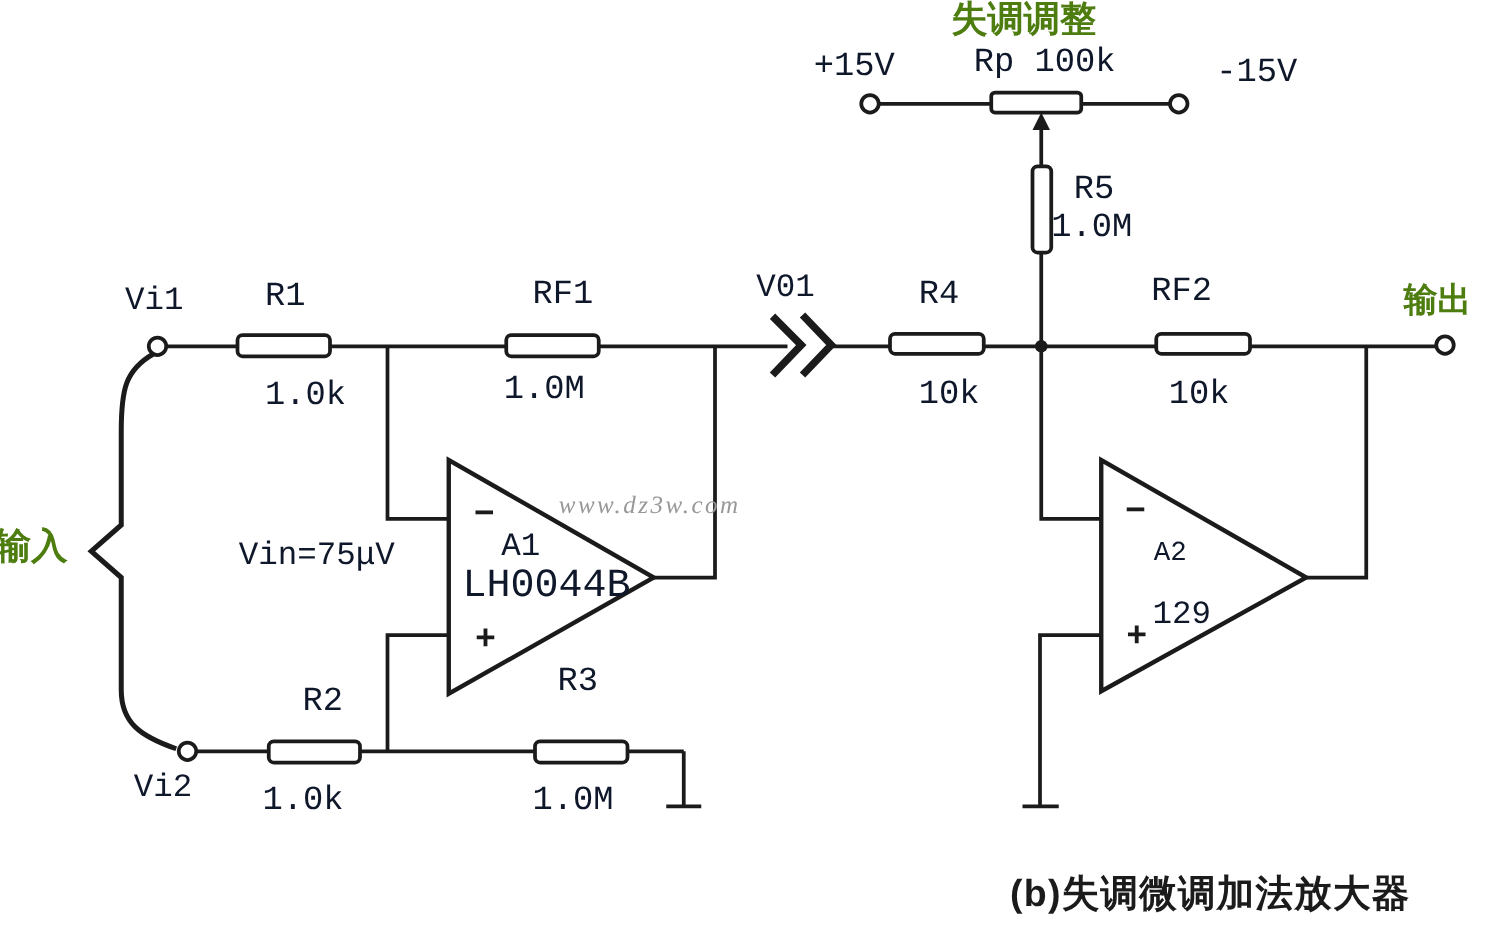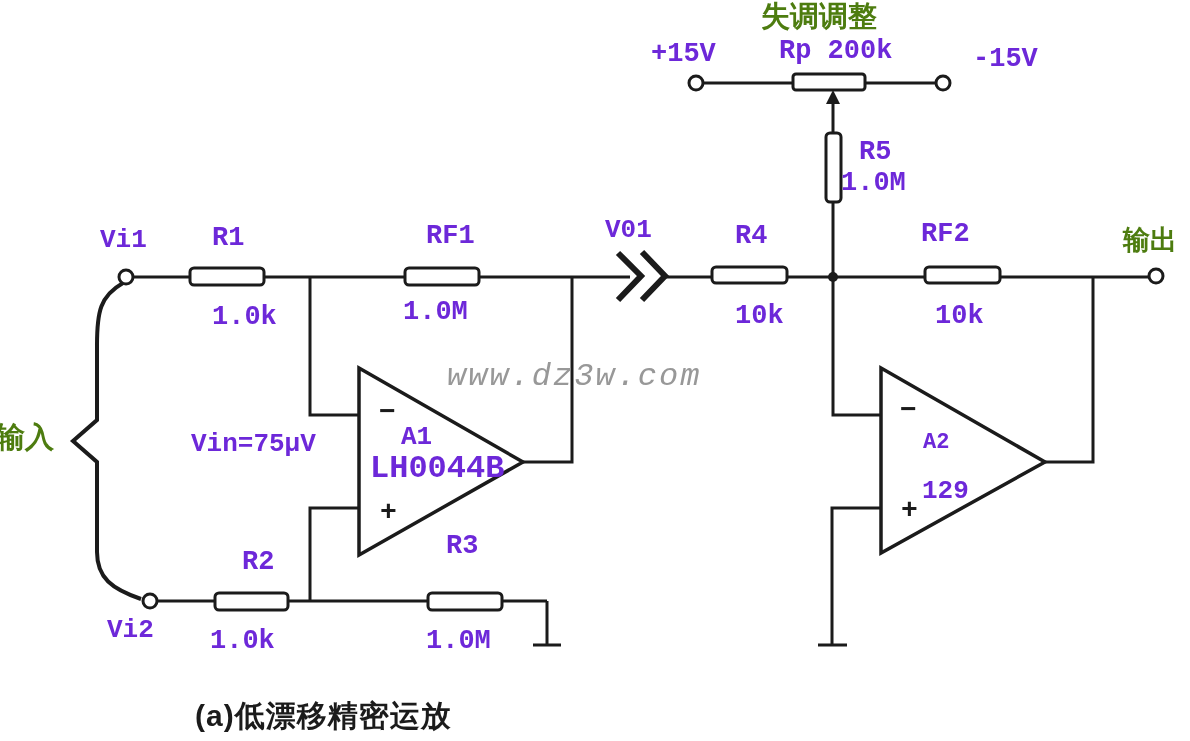--- a/index.html
+++ b/index.html
@@ -1,26 +1,26 @@
 <!DOCTYPE html>
 <html><head>
 <meta charset="utf-8">
 <style>
   html,body{margin:0;padding:0;background:#fff;}
   #stage{position:relative;width:1190px;height:741px;background:#fff;overflow:hidden;
          font-family:"Liberation Sans",sans-serif;}
   #schematic{position:absolute;left:0;top:0;}
   .lbl{position:absolute;font-family:"Liberation Mono","DejaVu Sans Mono",monospace;
-       font-weight:700;font-size:27px;color:#6d28d9;white-space:nowrap;line-height:1;}
+       font-weight:400;font-size:27px;color:#0f172a;white-space:nowrap;line-height:1;}
   .cjk{position:absolute;font-family:"Liberation Sans","DejaVu Sans",sans-serif;
        font-weight:700;font-size:29px;color:#4d7c0f;white-space:nowrap;line-height:1;}
   .sign{position:absolute;font-family:"Liberation Mono","DejaVu Sans Mono",monospace;
        font-weight:700;font-size:28px;color:#1b1b1b;line-height:1;}
-  .watermark{position:absolute;font-family:Liberation Mono, monospace;font-style:italic;
-       font-size:32px;color:#989898;letter-spacing:2px;white-space:nowrap;line-height:1;}
+  .watermark{position:absolute;font-family:Liberation Serif, serif;font-style:italic;
+       font-size:20px;color:#989898;letter-spacing:2px;white-space:nowrap;line-height:1;margin-top:33px;}
   .caption{position:absolute;font-family:"Liberation Sans","DejaVu Sans",sans-serif;
        font-weight:700;font-size:30px;color:#1b1b1b;white-space:nowrap;line-height:1;letter-spacing:1px;}
 </style>
 </head>
 <body>
 
 <div id="stage">
 
   <svg id="schematic" width="1190" height="741" viewBox="0 0 1190 741">
     <g stroke="#1b1b1b" stroke-width="3" fill="none">
@@ -82,32 +82,32 @@
   <div class="lbl" style="left:107px;top:617px;font-size:26px">Vi2</div>
   <div class="lbl" style="left:242px;top:549px">R2</div>
   <div class="lbl" style="left:210px;top:628px">1.0k</div>
   <div class="lbl" style="left:446px;top:533px">R3</div>
   <div class="lbl" style="left:426px;top:628px">1.0M</div>
   <div class="sign" style="left:379px;top:399px">−</div>
   <div class="lbl" style="left:401px;top:424px;font-size:26px">A1</div>
   <div class="lbl" style="left:370px;top:453px;font-size:32px">LH0044B</div>
   <div class="sign" style="left:380px;top:499px">+</div>
   <div class="lbl" style="left:605px;top:217px;font-size:26px">V01</div>
-  <div class="caption" style="left:195px;top:701px">(a)低漂移精密运放</div>
 
   <div class="cjk" style="left:761px;top:2px">失调调整</div>
   <div class="lbl" style="left:651px;top:41px">+15V</div>
-  <div class="lbl" style="left:779px;top:38px">Rp 200k</div>
+  <div class="lbl" style="left:779px;top:38px">Rp 100k</div>
   <div class="lbl" style="left:973px;top:46px">-15V</div>
   <div class="lbl" style="left:859px;top:139px">R5</div>
   <div class="lbl" style="left:841px;top:170px">1.0M</div>
   <div class="lbl" style="left:735px;top:223px">R4</div>
   <div class="lbl" style="left:735px;top:303px">10k</div>
   <div class="lbl" style="left:921px;top:221px">RF2</div>
   <div class="lbl" style="left:935px;top:303px">10k</div>
   <div class="cjk" style="left:1123px;top:227px;font-size:27px">输出</div>
   <div class="sign" style="left:900px;top:397px">−</div>
   <div class="lbl" style="left:923px;top:432px;font-size:22px">A2</div>
   <div class="lbl" style="left:922px;top:478px;font-size:26px">129</div>
   <div class="sign" style="left:901px;top:497px">+</div>
+  <div class="caption" style="left:808px;top:701px">(b)失调微调加法放大器</div>
 
   <div class="watermark" style="left:447px;top:361px">www.dz3w.com</div>
 </div>
 
 </body></html>

